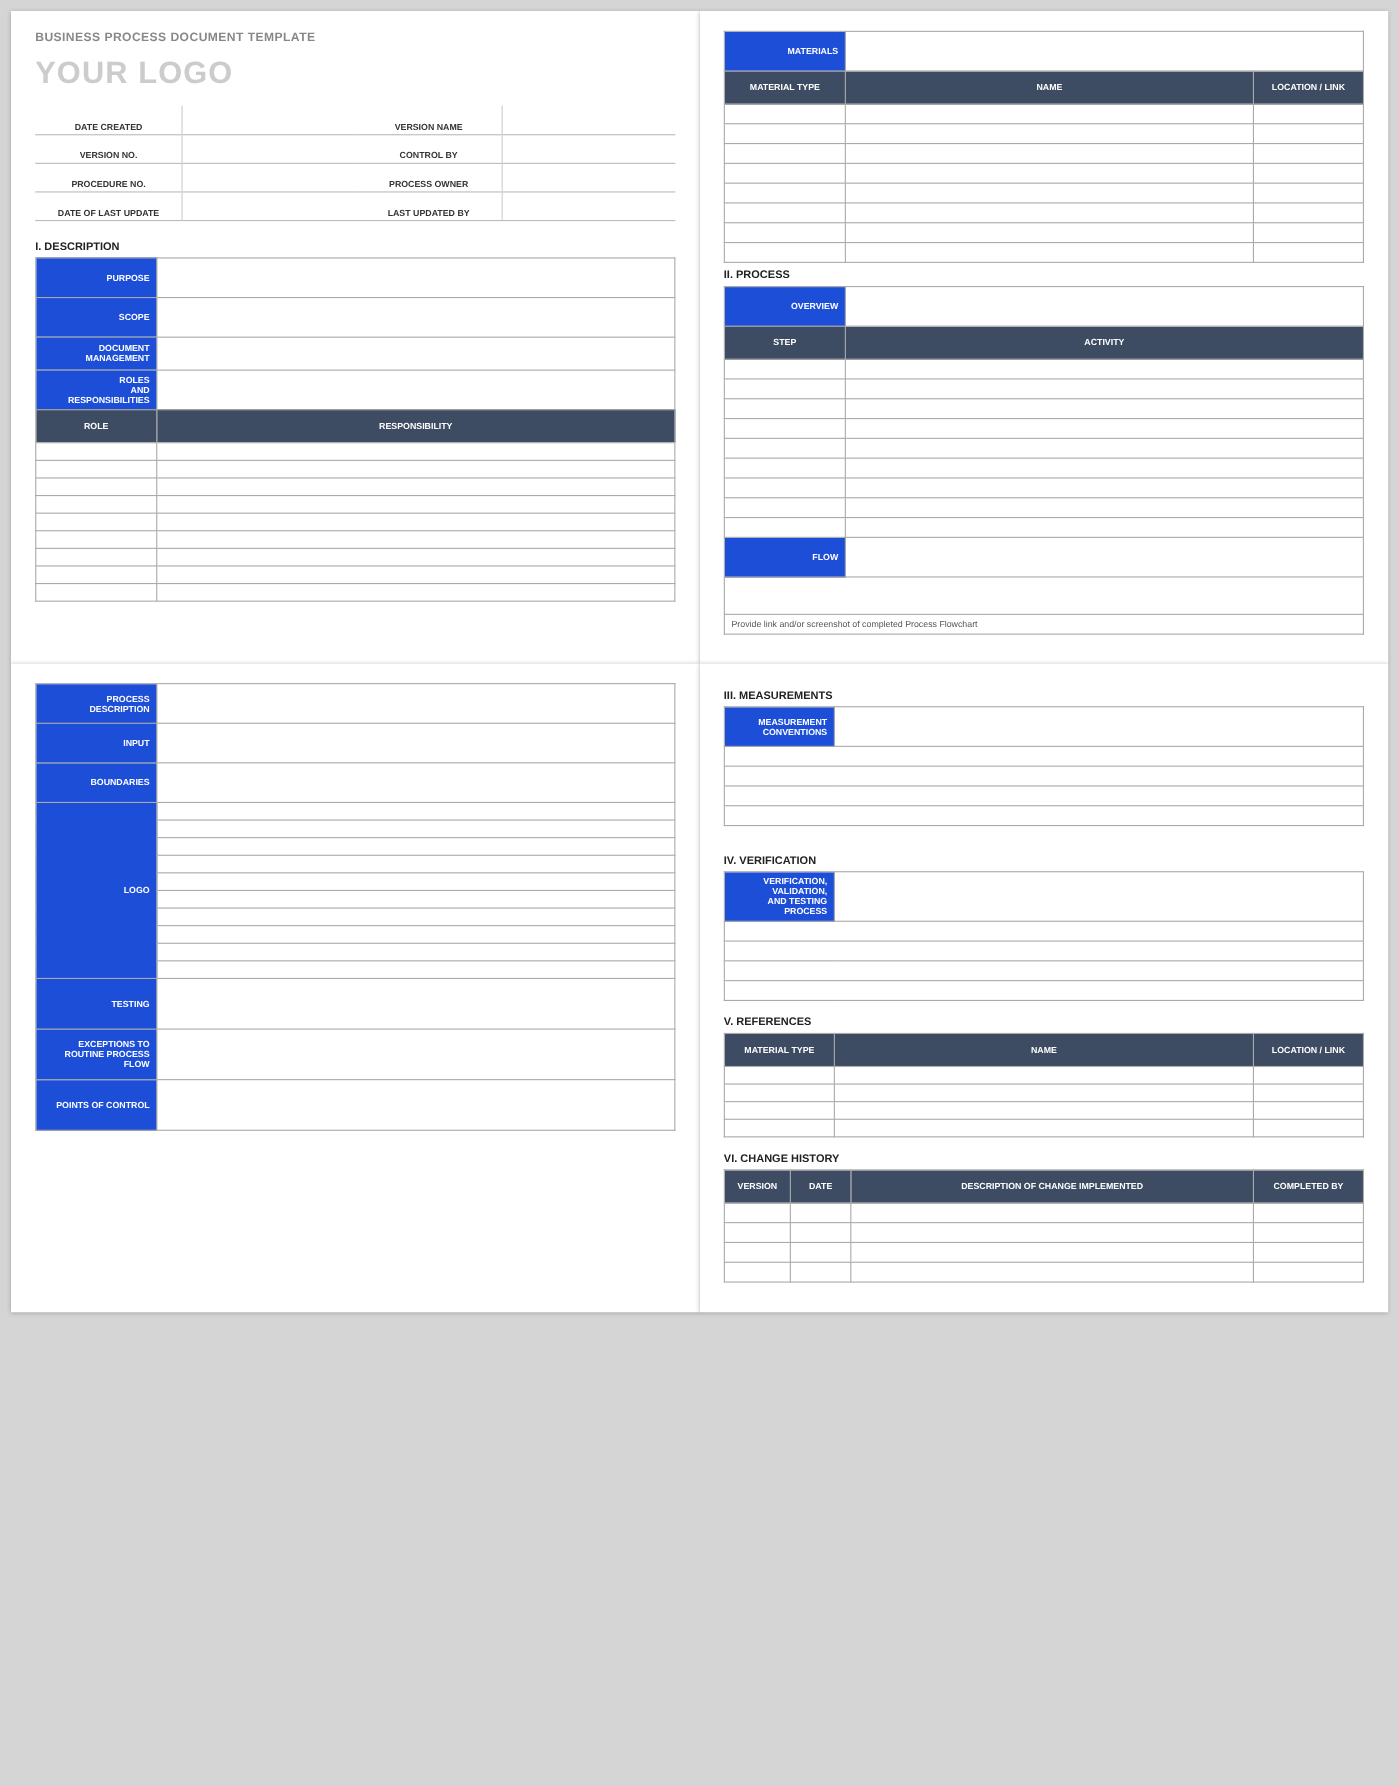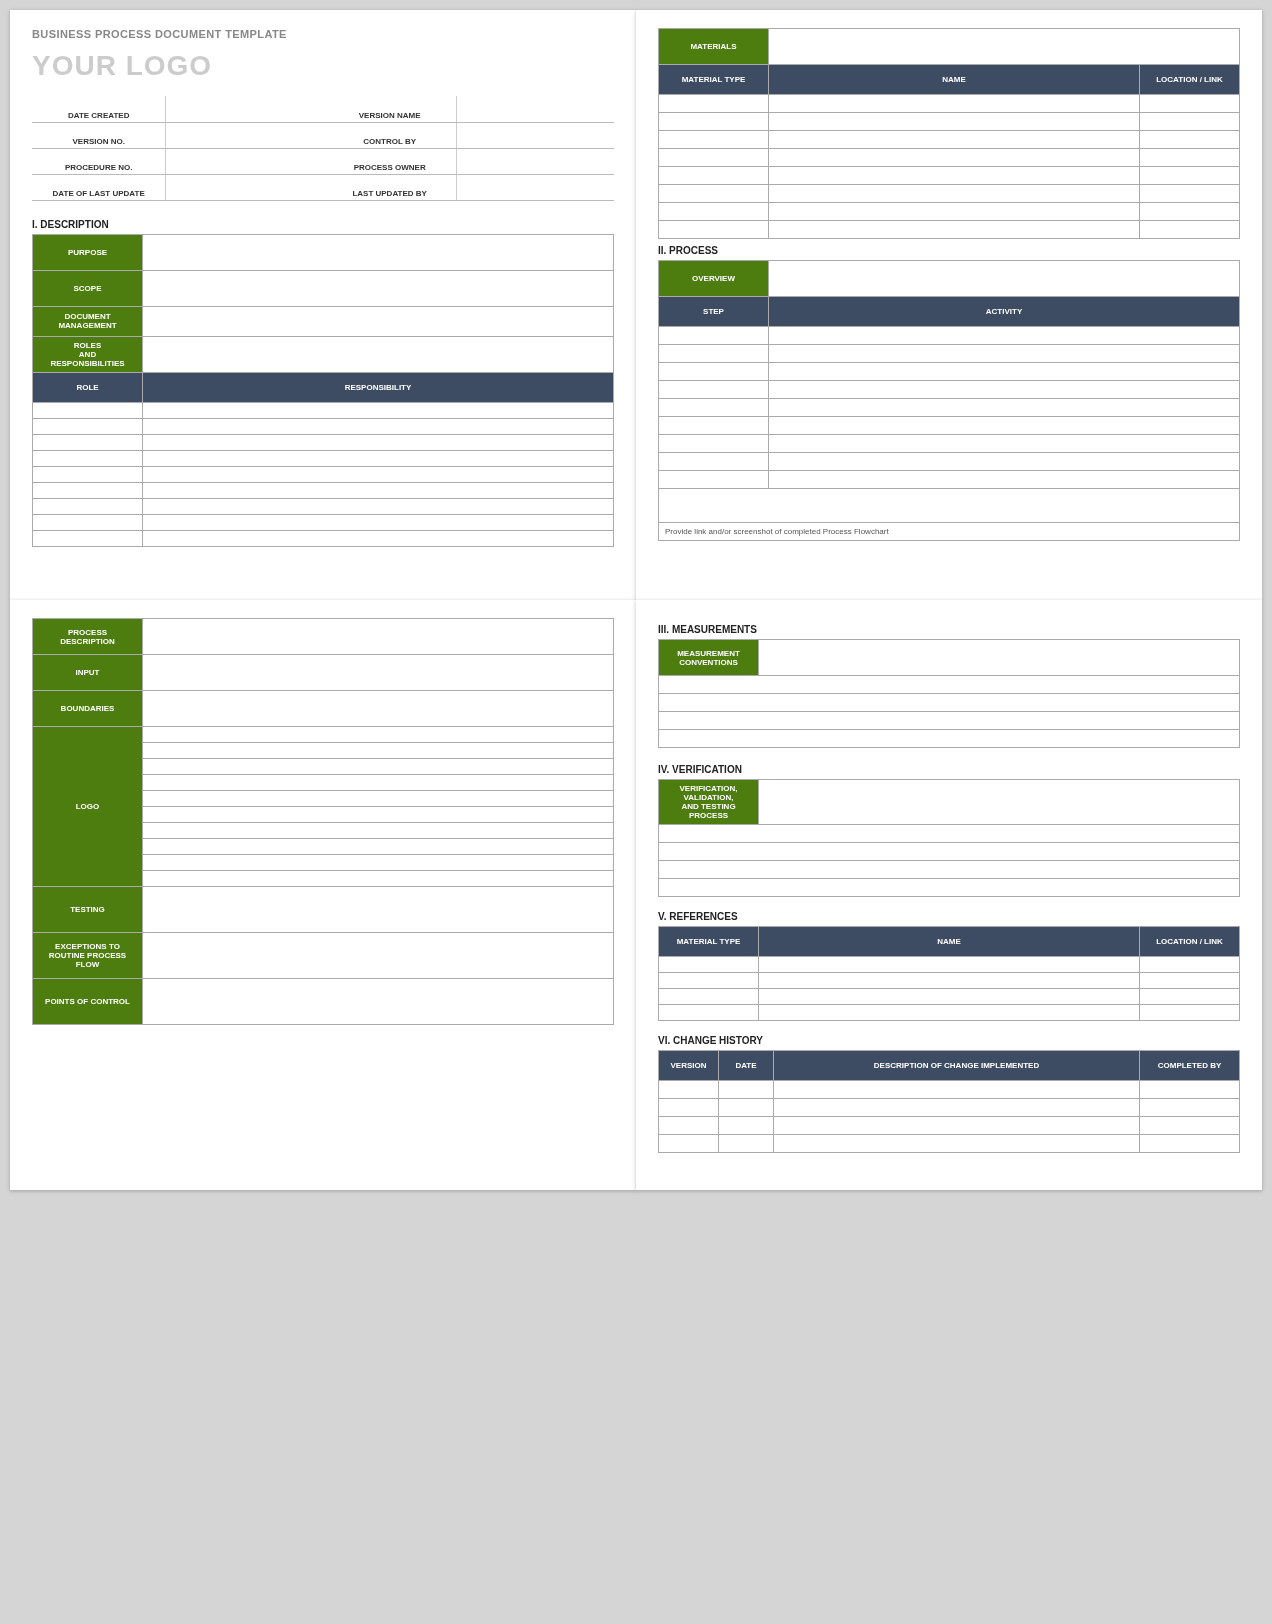--- a/index.html
+++ b/index.html
@@ -84,26 +84,26 @@
   .darkrow th {
     background: #3d4c63;
     color: #fff;
     font-size: 8px;
     font-weight: bold;
     text-align: center;
     height: 30px;
   }
   .side {
     width: 110px;
-    background: #4d7c0f;
+    background: #1d4ed8;
     color: #fff;
     font-size: 8px;
     font-weight: bold;
     padding-left: 8px;
-    text-align: center;
+    text-align: right;
   }
   .side-tall { height: 36px; }
   .side-med { height: 30px; }
   .row { height: 16px; }
   .rowm { height: 18px; }
   .rowt { height: 36px; }
   .rowtt { height: 46px; }
   .flow-note {
     font-size: 8px;
     color: #555;
@@ -312,20 +312,24 @@
           </tr>
       <tr class="rowm">
             <td></td>
             <td></td>
           </tr>
       <tr class="rowm">
             <td></td>
             <td></td>
           </tr>
       <tr>
+            <td class="side side-tall">FLOW</td>
+            <td class="hblank"></td>
+          </tr>
+      <tr>
             <td colspan="2" style="height:34px"></td>
           </tr>
       <tr>
             <td colspan="2" class="flow-note">Provide link and/or screenshot of completed Process Flowchart</td>
           </tr>
     </tbody>
       </table>
   </div>
 
   <div class="page">
@@ -409,21 +413,21 @@
           </tr>
       <tr class="rowm">
             <td colspan="2"></td>
           </tr>
       <tr class="rowm">
             <td colspan="2"></td>
           </tr>
     </tbody>
       </table>
 
-    <div class="section-h" style="margin-top:16px">IV.  VERIFICATION</div>
+    <div class="section-h" style="margin-top:26px">IV.  VERIFICATION</div>
     <table class="box">
       <tbody>
           <tr>
             <td class="side side-tall" style="white-space:pre-line;width:100px">VERIFICATION, VALIDATION,
 AND TESTING PROCESS</td>
             <td class="hblank"></td>
           </tr>
       <tr class="rowm">
             <td colspan="2"></td>
           </tr>

